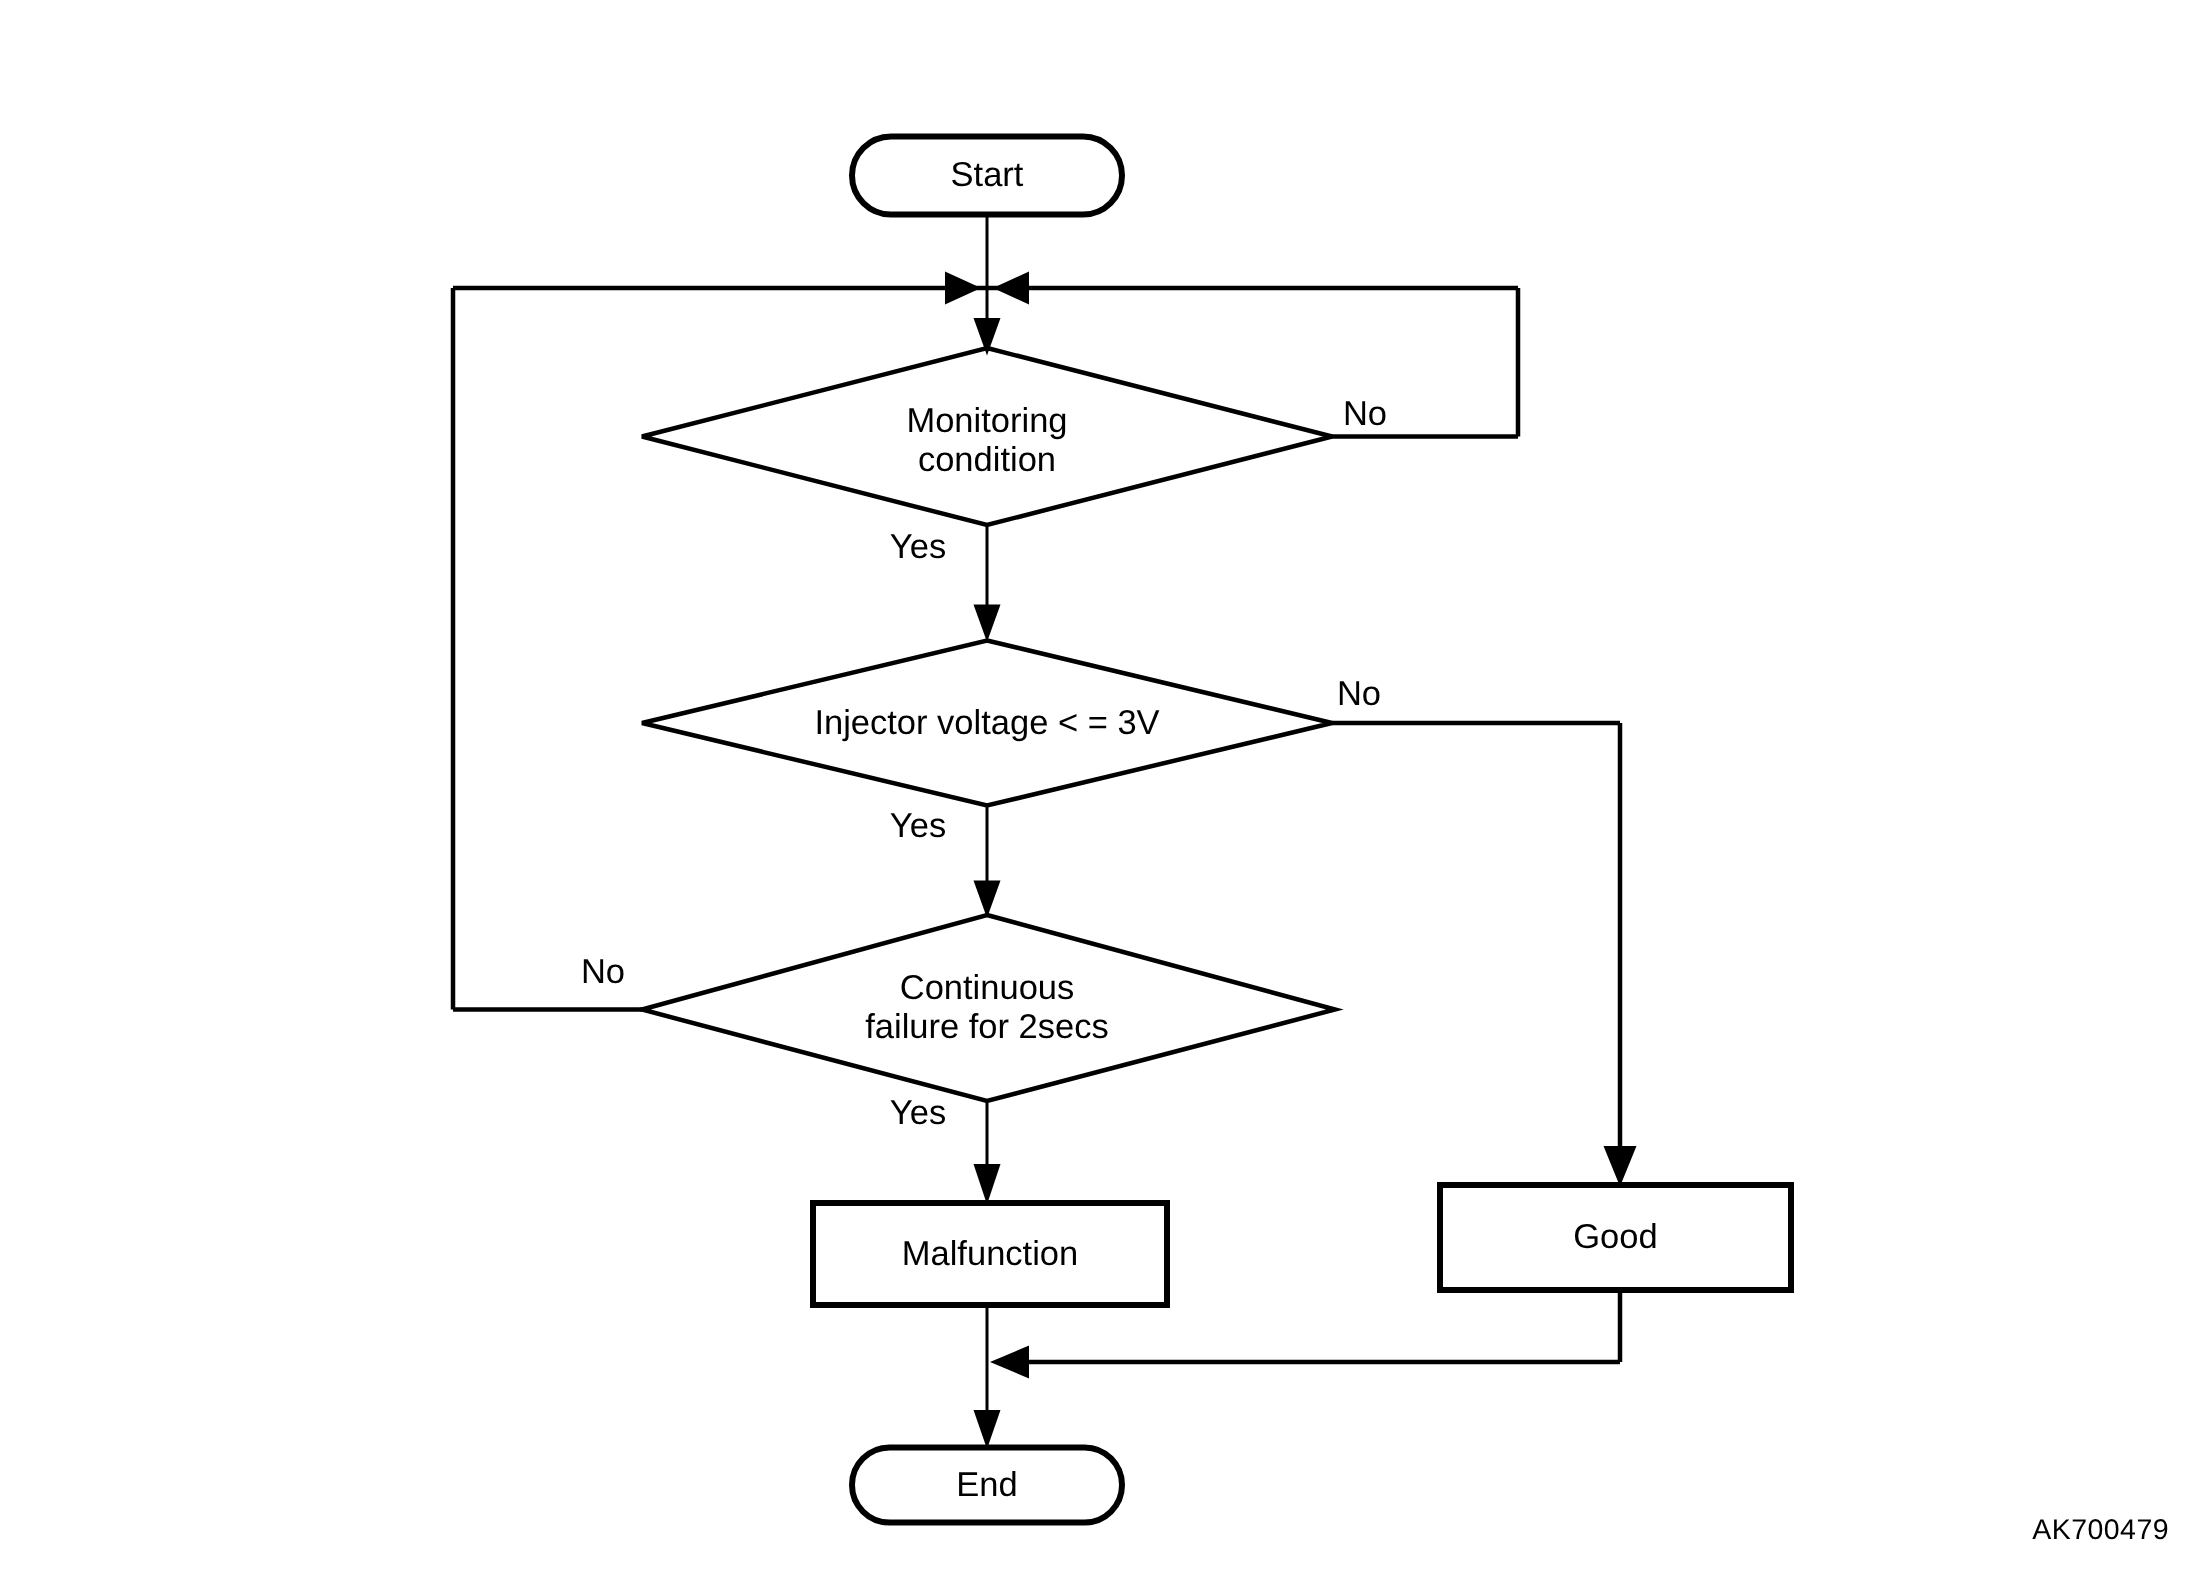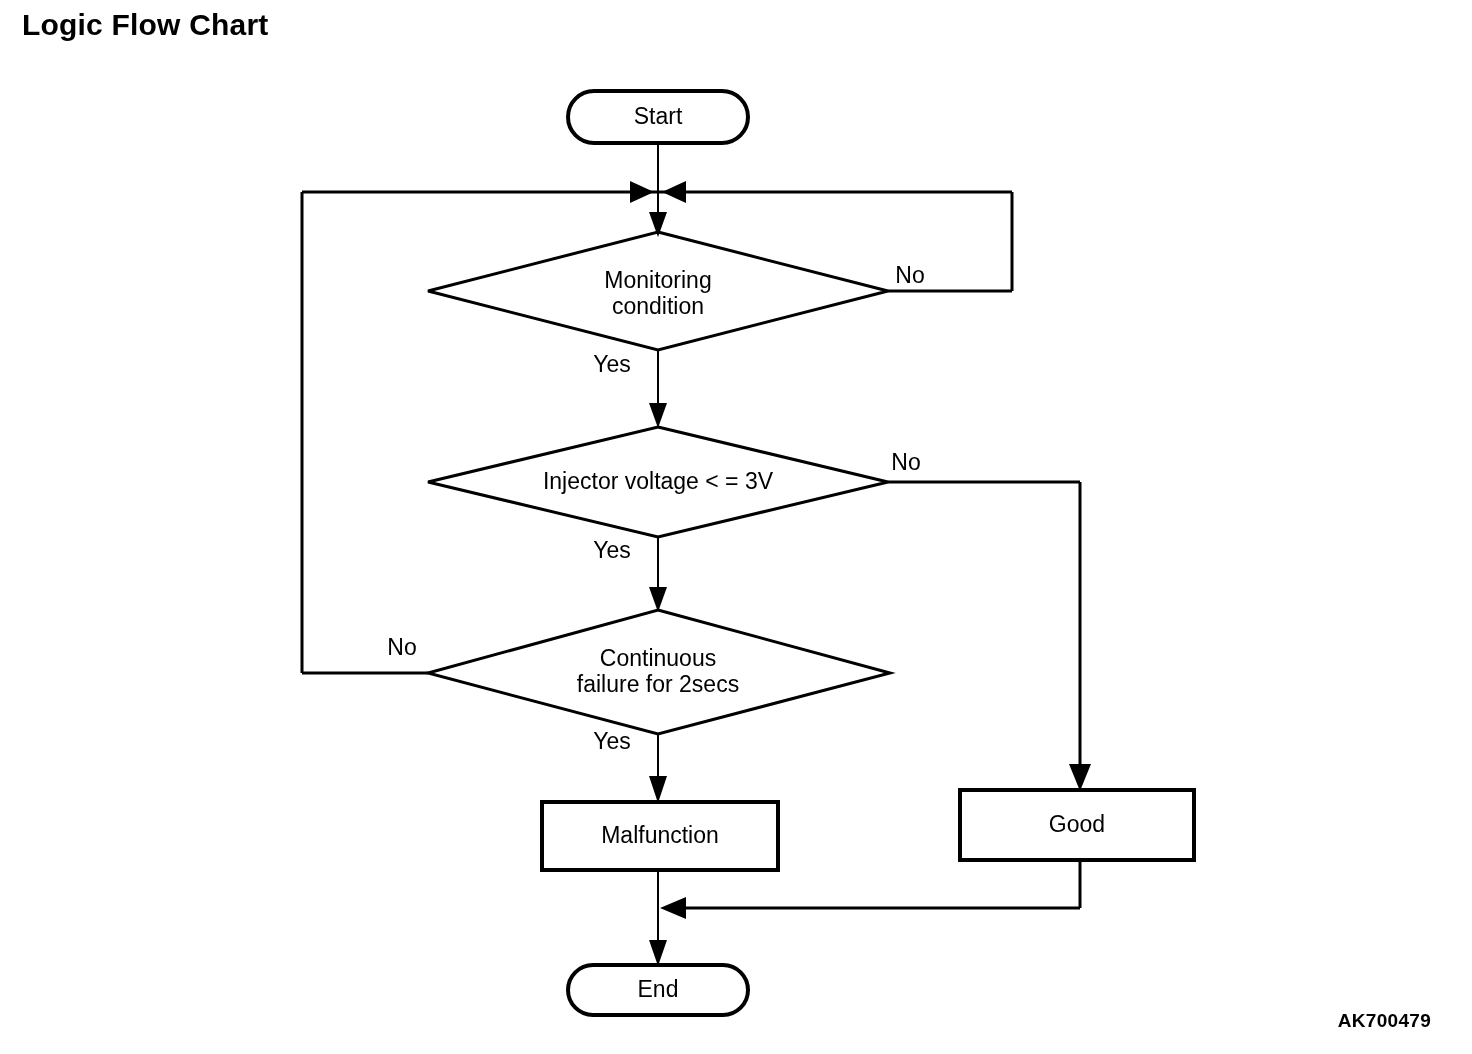--- a/index.html
+++ b/index.html
@@ -27,24 +27,24 @@
     top: 8px;
     font-size: 30px;
     font-weight: bold;
     letter-spacing: 0.2px;
     font-family: "Liberation Sans", sans-serif;
     color: #000000;
     white-space: nowrap;
   }
   #figure-code {
     position: absolute;
-    right: 41px;
+    right: 26px;
     top: 1010px;
     font-size: 19px;
-    font-weight: bold;
+    font-weight: normal;
     font-family: "Liberation Sans", sans-serif;
     color: #000000;
     letter-spacing: 0.3px;
     white-space: nowrap;
   }
   svg#flow {
     position: absolute;
     left: 0;
     top: 0;
     width: 1472px;
@@ -68,21 +68,20 @@
     fill: #000000;
     text-anchor: middle;
     dominant-baseline: middle;
   }
 </style>
 </head>
 <body>
 
 <div id="page">
 
-  <div id="chart-title">Logic Flow Chart</div>
 
   <svg id="flow" viewBox="0 0 1472 1054">
 
     <line class="stroke-thin" x1="658" y1="143" x2="658" y2="192"></line>
 
     <line class="stroke-med" x1="658" y1="192" x2="1012" y2="192"></line>
 
     <line class="stroke-med" x1="302" y1="192" x2="658" y2="192"></line>
 
     <polygon class="arrowhead" points="654,192 630,181 630,203"></polygon>

